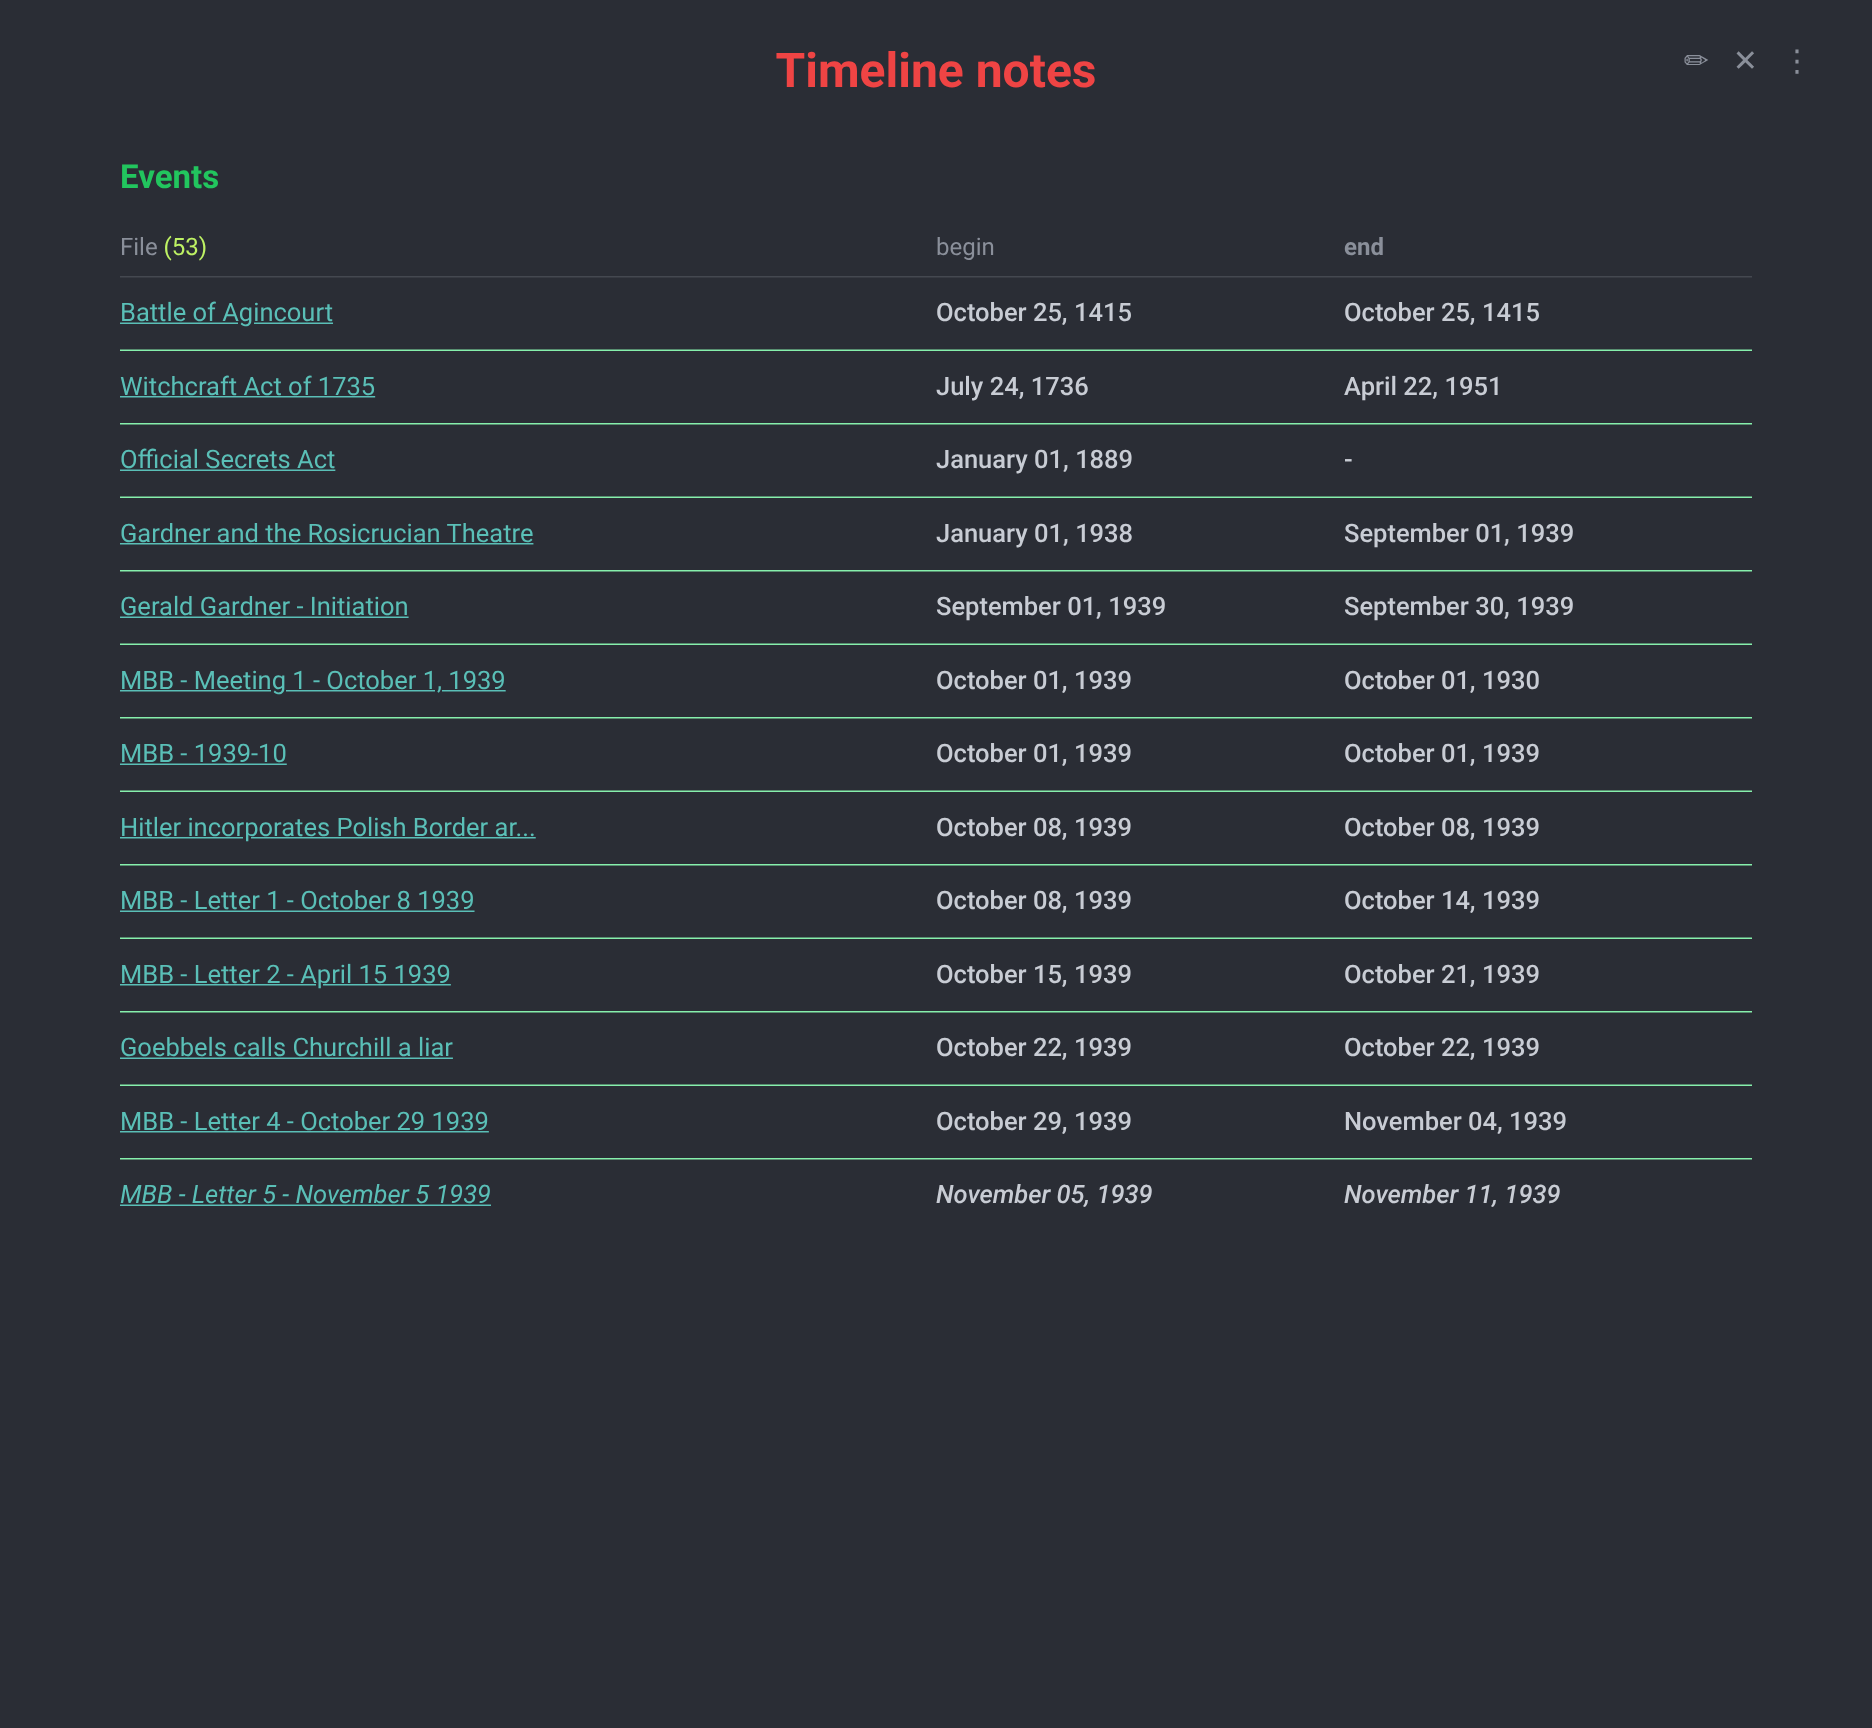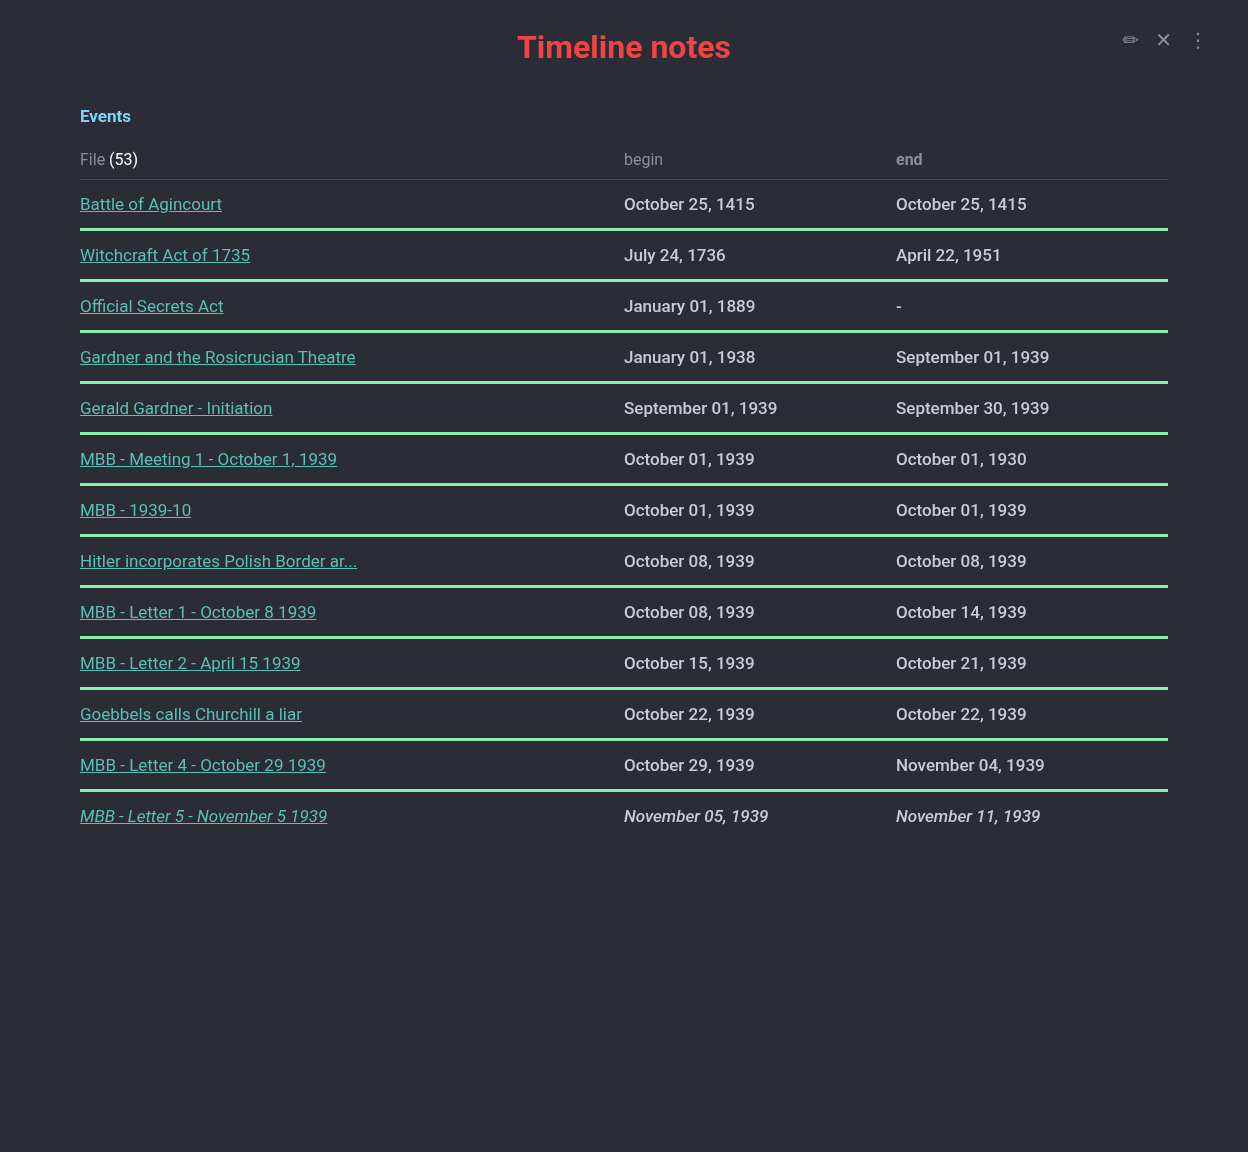--- a/index.html
+++ b/index.html
@@ -51,23 +51,23 @@
       color: #8a8f9a;
       font-size: 20px;
       cursor: pointer;
     }
 
     .content {
       padding: 20px 80px 40px 80px;
     }
 
     .section-title {
-      font-size: 17px;
+      font-size: 22px;
       font-weight: 700;
-      color: #7dd3fc;
+      color: #22c55e;
       margin-bottom: 24px;
     }
 
     .events-table {
       width: 100%;
       border-collapse: collapse;
     }
 
     .events-table thead tr th {
       text-align: left;
@@ -87,21 +87,21 @@
     }
 
     .events-table thead tr th.col-end {
       width: 25%;
       font-weight: bold;
     }
 
     .events-table tbody tr td {
       padding: 14px 0;
       font-size: 17px;
-      border-bottom: 3px solid #86efac;
+      border-bottom: 1px solid #86efac;
       vertical-align: middle;
     }
 
     .events-table tbody tr td.col-file a {
       color: #5abfb7;
       text-decoration: underline;
       cursor: pointer;
     }
 
     .events-table tbody tr td.col-begin,
@@ -109,21 +109,21 @@
       color: #c8ccd4;
       font-weight: 500;
     }
 
     .events-table tbody tr:last-child td {
       border-bottom: none;
       font-style: italic;
     }
 
     .file-count {
-      color: #ffffff;
+      color: #bef264;
       font-weight: 400;
     }
   </style>
 </head>
 <body>
 
 <div class="window">
   <div class="title-bar">
     <h1>Timeline notes</h1>
     <div class="title-bar-actions">

